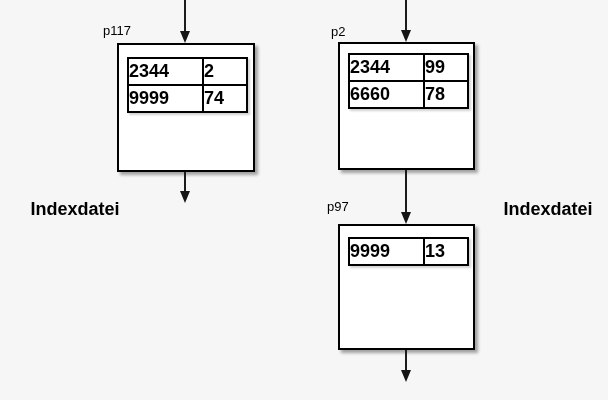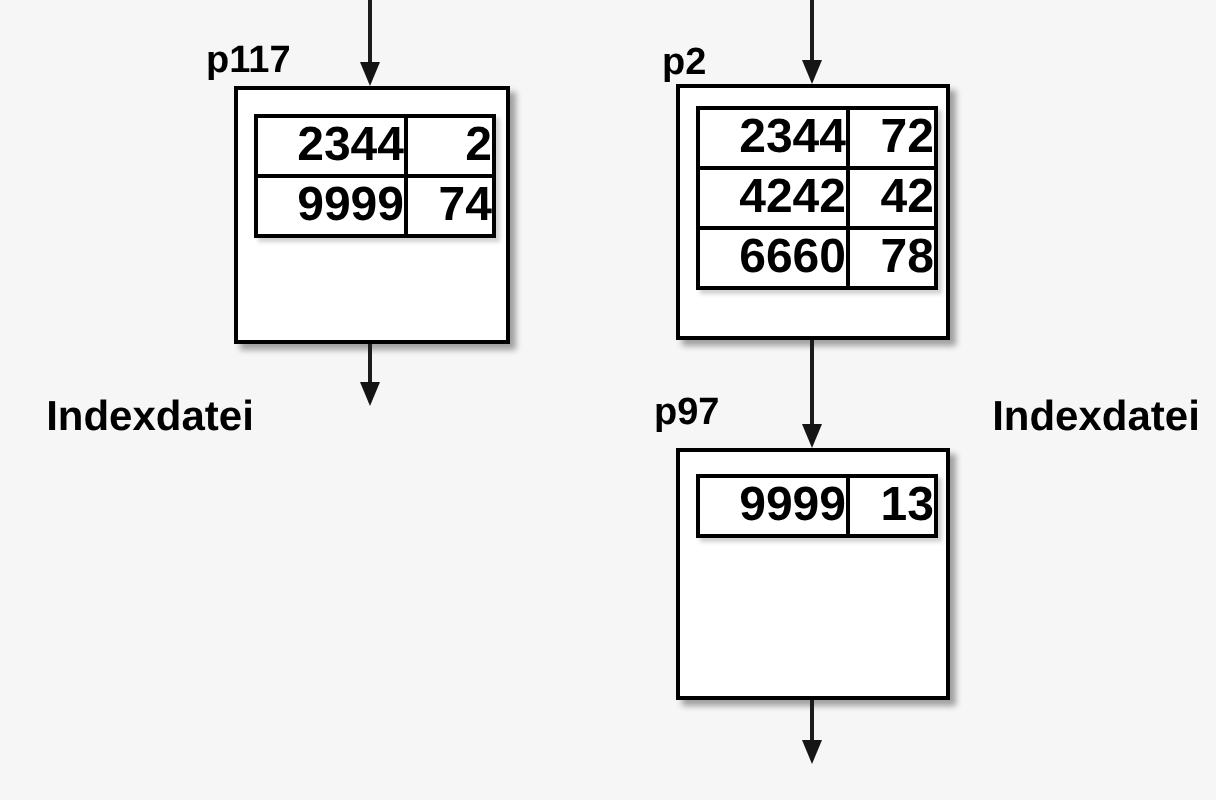--- a/index.html
+++ b/index.html
@@ -13,34 +13,34 @@
   .ahead {
     position:absolute; width:0; height:0;
     border-left:5px solid transparent; border-right:5px solid transparent;
     border-top:12px solid #151515;
   }
   .node-box {
     position:absolute; background:#ffffff; border:2px solid #000;
     box-shadow:3px 3px 3px rgba(0,0,0,0.35);
   }
   .node-label {
-    position:absolute; font-size:19px; font-weight:bold; line-height:18px;
+    position:absolute; font-size:13px; font-weight:normal; line-height:18px;
   }
   table.kv {
     position:absolute; border-collapse:collapse; background:#fff;
     box-shadow:2px 2px 2px rgba(0,0,0,0.18);
   }
   table.kv td {
-    border:2px solid #000; font-size:24px; font-weight:bold;
-    text-align:right; vertical-align:middle; padding:0;
+    border:2px solid #000; font-size:18px; font-weight:bold;
+    text-align:left; vertical-align:middle; padding:0;
   }
   td.c1 { width:75px; height:27px; }
   td.c2 { width:44px; }
   .side-label {
-    position:absolute; font-size:21px; font-weight:bold;
+    position:absolute; font-size:18px; font-weight:bold;
     text-align:center; line-height:24px;
   }
 </style>
 </head>
 <body>
 
 <div class="canvas">
 
   <div>
     <div class="vline" style="left:184px; top:0; height:32px"></div>
@@ -72,25 +72,21 @@
     <div class="vline" style="left:184px; top:172px; height:20px"></div>
     <div class="ahead" style="left:180px; top:191px"></div>
   </div>
 
   <div class="node-label" style="left:331px; top:23px">p2</div>
   <div class="node-box" style="left:338px; top:42px; width:137px; height:128px">
     <table class="kv" style="left:8px; top:9px">
       <tbody>
           <tr>
         <td class="c1">2344</td>
-        <td class="c2">72</td>
-      </tr>
-      <tr>
-        <td class="c1">4242</td>
-        <td class="c2">42</td>
+        <td class="c2">99</td>
       </tr>
       <tr>
         <td class="c1">6660</td>
         <td class="c2">78</td>
       </tr>
     </tbody>
       </table>
   </div>
 
   <div>

